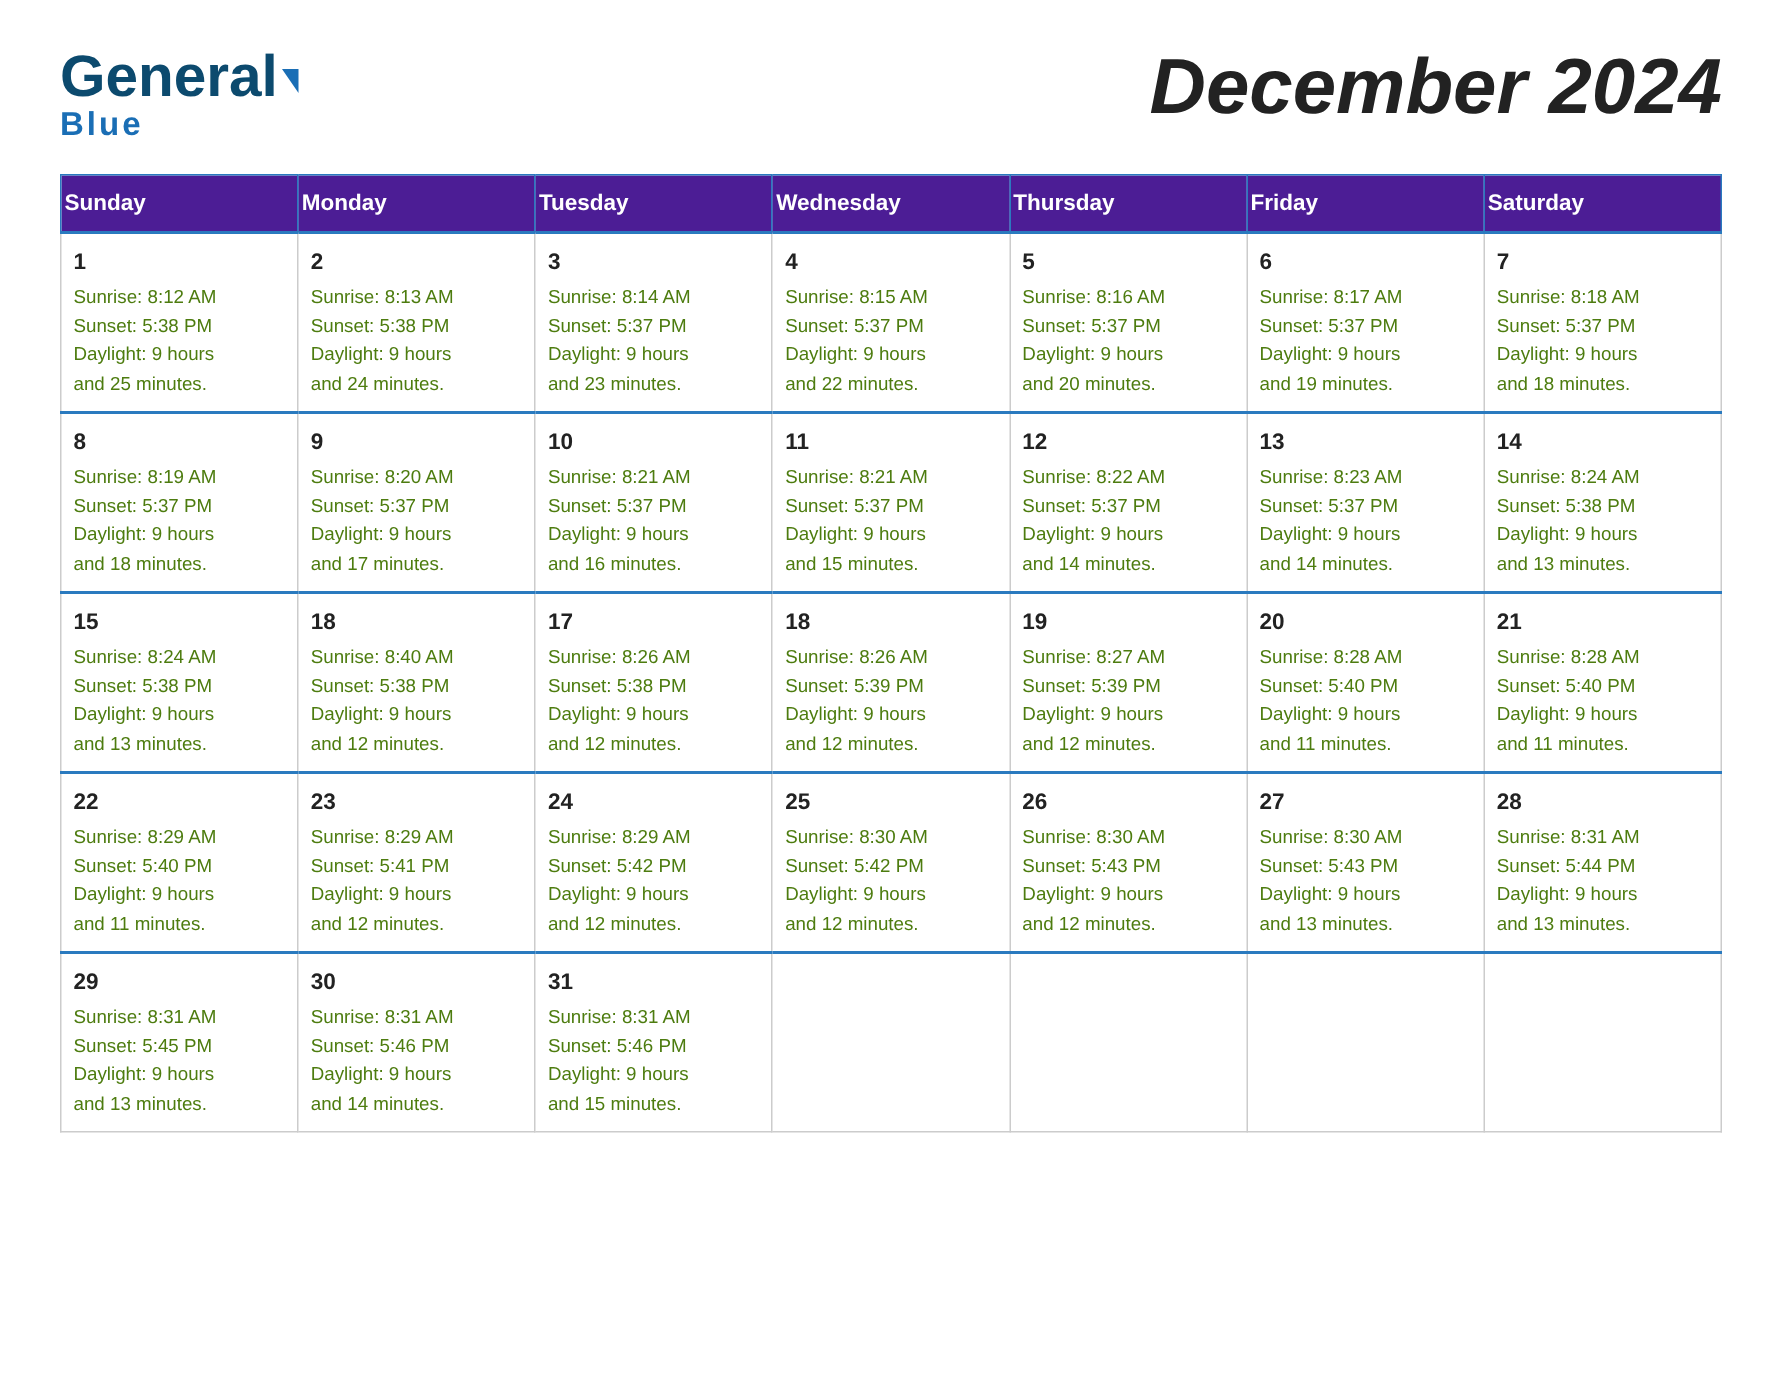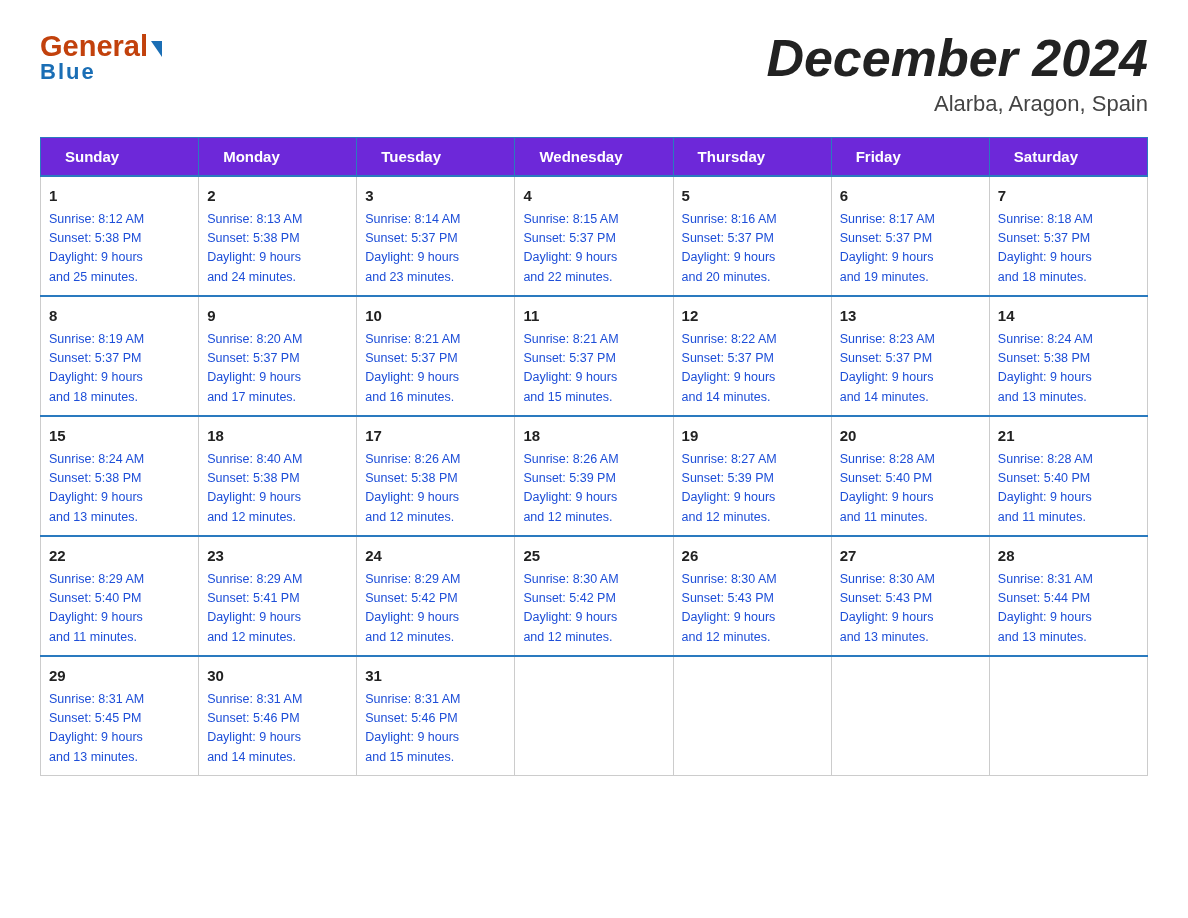--- a/index.html
+++ b/index.html
@@ -34,23 +34,23 @@
       font-size: 22px;
       color: #444;
       margin-top: 4px;
     }
     table {
       width: 100%;
       border-collapse: collapse;
       table-layout: fixed;
     }
     thead tr th {
-      background-color: #6d28d9;
+      background-color: #4c1d95;
       color: #fff;
-      padding: 10px 24px;
+      padding: 10px 2px;
       font-size: 15px;
       font-weight: bold;
       text-align: left;
       border: 1px solid #2a7abf;
     }
     tbody tr td {
       vertical-align: top;
       padding: 8px;
       font-size: 13px;
       border: 1px solid #ccc;
@@ -60,44 +60,43 @@
       height: 110px;
     }
     tbody tr td .day-number {
       font-size: 15px;
       font-weight: bold;
       display: block;
       margin-bottom: 2px;
     }
     tbody tr td .day-info {
       font-size: 12.5px;
-      color: #1d4ed8;
+      color: #4d7c0f;
       line-height: 1.55;
     }
     tbody tr:not(:first-child) td {
       border-top: 2px solid #2a7abf;
     }
     .empty-cell {
       border-top: 2px solid #2a7abf;
     }
   </style>
 </head>
 <body>
 
 <div class="header">
   <div class="logo">
     <div style="display:flex;align-items:center;">
-      <span style="font-size:29px;font-weight:bold;color:#c2410c;">General</span>
+      <span style="font-size:39px;font-weight:bold;color:#0c4a6e;">General</span>
       <span style="display:inline-block;width:0;height:0;border-left:11px solid transparent;border-top:16px solid #1a6eb5;margin-left:3px;margin-bottom:-4px;"></span>
     </div>
     <div style="font-size:22px;font-weight:bold;color:#1a6eb5;margin-top:-4px;letter-spacing:2px;">Blue</div>
   </div>
   <div class="title-block">
     <div class="month-year">December 2024</div>
-    <div class="location">Alarba, Aragon, Spain</div>
   </div>
 </div>
 
 <table>
   <thead>
     <tr>
     <th>Sunday</th>
         <th>Monday</th>
         <th>Tuesday</th>
         <th>Wednesday</th>

